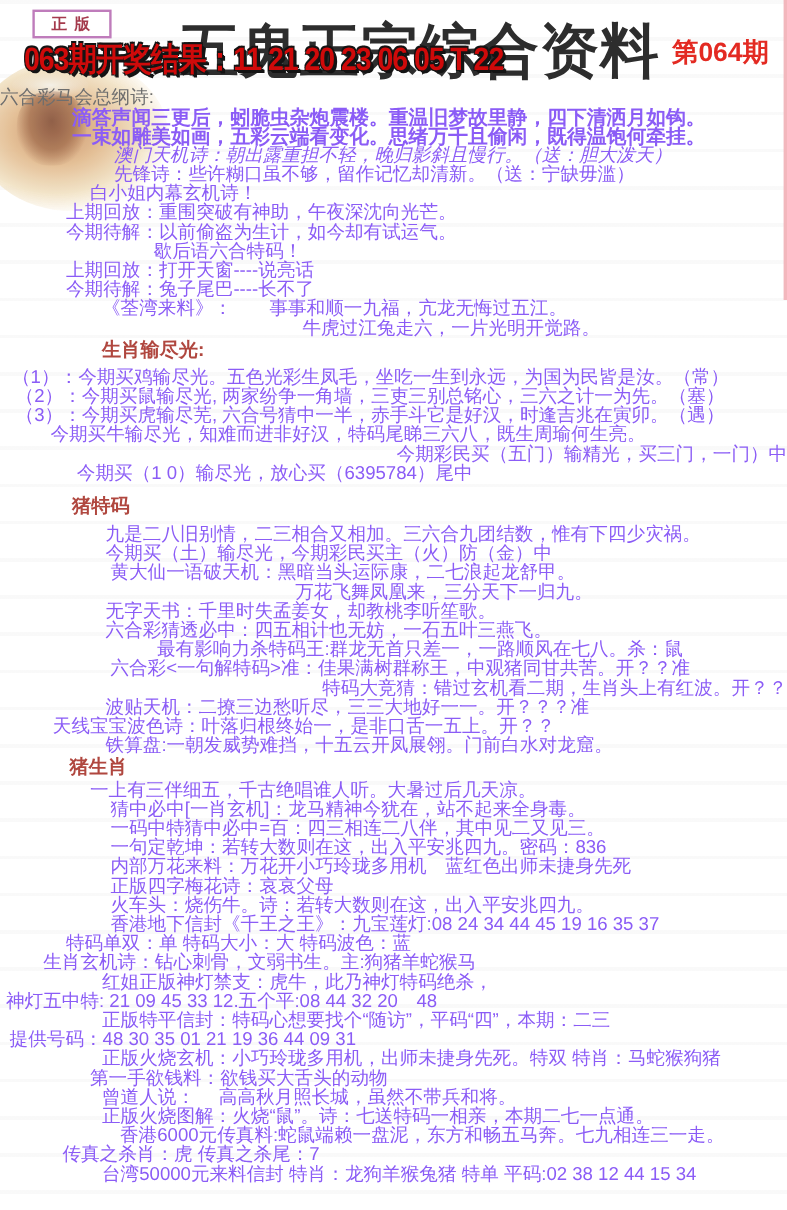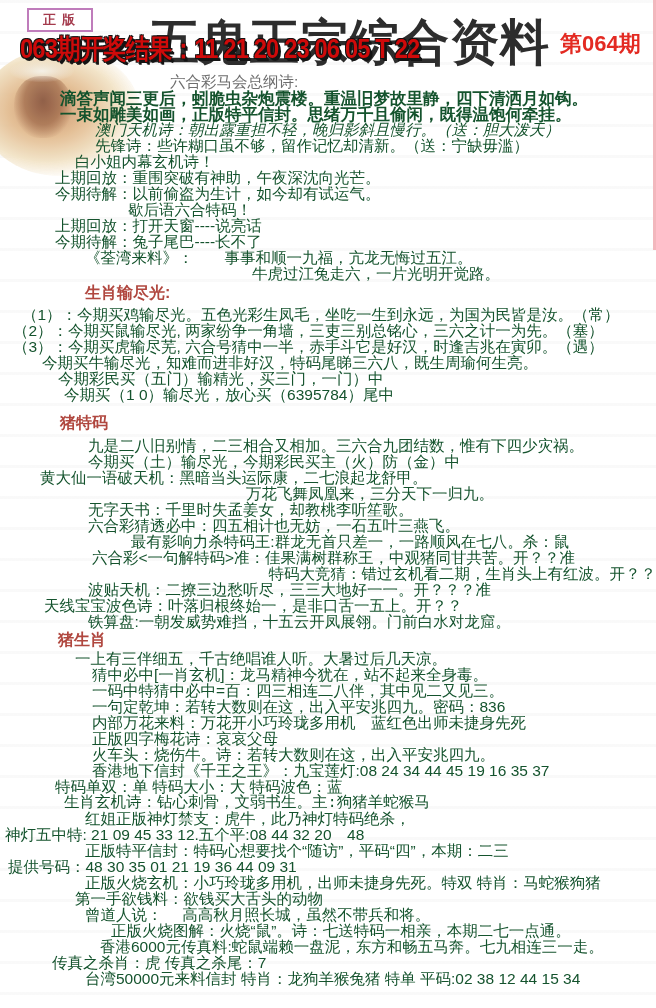--- a/index.html
+++ b/index.html
@@ -60,21 +60,21 @@
     background:radial-gradient(ellipse, #f4f0e6 0%, rgba(244,240,230,0) 75%);
   }
   .edge-line{
     position:absolute;right:0;top:0;width:3px;height:250px;
     background:#f3b7bd;z-index:7;
   }
   
   .body-lines{position:absolute;left:0;top:74px;width:656px;z-index:4;}
   .line{
     height:16px;line-height:16px;font-size:15.5px;
-    color:#14532d;white-space:nowrap;letter-spacing:0;
+    color:#8b5cf6;white-space:nowrap;letter-spacing:0;
   }
   .line.bold{font-weight:bold;font-size:16.5px;}
   .line.red{color:#b0473f;font-weight:bold;font-size:16px;}
   .line.gray{color:#6e6e6e;}
 </style>
 </head>
 <body>
 
 <div class="page">
 
@@ -86,70 +86,70 @@
 
   <div class="main-title">五鬼正宗综合资料</div>
 
   <div class="issue-no">第064期</div>
 
   <div class="result-overlay">063期开奖结果：11 21 20 23 06 05 T 22</div>
 
   <div class="edge-line"></div>
 
   <div class="body-lines">
-      <div class="line gray" style="padding-left: 140px; margin-left: 30px;">六合彩马会总纲诗:</div>
+      <div class="line gray" style="">六合彩马会总纲诗:</div>
       <div class="line bold" style="padding-left: 60px;">滴答声闻三更后，蚓脆虫杂炮震楼。重温旧梦故里静，四下清洒月如钩。</div>
-      <div class="line bold" style="padding-left: 60px;">一束如雕美如画，正版特平信封。思绪万千且偷闲，既得温饱何牵挂。</div>
+      <div class="line bold" style="padding-left: 60px;">一束如雕美如画，五彩云端看变化。思绪万千且偷闲，既得温饱何牵挂。</div>
       <div class="line" style="padding-left: 95px; font-style: italic;">澳门天机诗：朝出露重担不轻，晚归影斜且慢行。（送：胆大泼天）</div>
       <div class="line" style="padding-left: 95px;">先锋诗：些许糊口虽不够，留作记忆却清新。（送：宁缺毋滥）</div>
       <div class="line" style="padding-left: 75px;">白小姐内幕玄机诗！</div>
       <div class="line" style="padding-left: 55px;">上期回放：重围突破有神助，午夜深沈向光芒。</div>
       <div class="line" style="padding-left: 55px;">今期待解：以前偷盗为生计，如今却有试运气。</div>
       <div class="line" style="padding-left: 128px;">歇后语六合特码！</div>
       <div class="line" style="padding-left: 55px;">上期回放：打开天窗----说亮话</div>
       <div class="line" style="padding-left: 55px;">今期待解：兔子尾巴----长不了</div>
       <div class="line" style="padding-left: 85px;">《荃湾来料》：　　事事和顺一九福，亢龙无悔过五江。</div>
       <div class="line" style="padding-left: 252px;">牛虎过江兔走六，一片光明开觉路。</div>
       <div class="line red" style="padding-left: 85px; margin-top: 3px; margin-bottom: 6px;">生肖输尽光:</div>
-      <div class="line" style="padding-left: 22px;">（1）：今期买鸡输尽光。五色光彩生凤毛，坐吃一生到永远，为国为民皆是汝。（常）</div>
+      <div class="line" style="padding-left: 10px;">（1）：今期买鸡输尽光。五色光彩生凤毛，坐吃一生到永远，为国为民皆是汝。（常）</div>
       <div class="line" style="padding-left: 13px;">（2）：今期买鼠输尽光, 两家纷争一角墙，三吏三别总铭心，三六之计一为先。（塞）</div>
       <div class="line" style="padding-left: 13px;">（3）：今期买虎输尽芜, 六合号猜中一半，赤手斗它是好汉，时逢吉兆在寅卯。（遇）</div>
       <div class="line" style="padding-left: 42px;">今期买牛输尽光，知难而进非好汉，特码尾睇三六八，既生周瑜何生亮。</div>
-      <div class="line" style="padding-left: 58px;">今期彩民买（五门）输精光，买三门，一门）中</div>
+      <div class="line" style="padding-left: 26px; text-align: right;">今期彩民买（五门）输精光，买三门，一门）中</div>
       <div class="line" style="padding-left: 64px;">今期买（1 0）输尽光，放心买（6395784）尾中</div>
       <div class="line red" style="padding-left: 60px; margin-top: 12px; margin-bottom: 7px;">猪特码</div>
       <div class="line" style="padding-left: 88px;">九是二八旧别情，二三相合又相加。三六合九团结数，惟有下四少灾祸。</div>
       <div class="line" style="padding-left: 88px;">今期买（土）输尽光，今期彩民买主（火）防（金）中</div>
-      <div class="line" style="padding-left: 40px;">黄大仙一语破天机：黑暗当头运际康，二七浪起龙舒甲。</div>
+      <div class="line" style="padding-left: 92px;">黄大仙一语破天机：黑暗当头运际康，二七浪起龙舒甲。</div>
       <div class="line" style="padding-left: 246px;">万花飞舞凤凰来，三分天下一归九。</div>
       <div class="line" style="padding-left: 88px;">无字天书：千里时失孟姜女，却教桃李听笙歌。</div>
       <div class="line" style="padding-left: 88px;">六合彩猜透必中：四五相计也无妨，一石五叶三燕飞。</div>
       <div class="line" style="padding-left: 44px; text-align: center;">最有影响力杀特码王:群龙无首只差一，一路顺风在七八。杀：鼠</div>
       <div class="line" style="padding-left: 92px;">六合彩&lt;一句解特码&gt;准：佳果满树群称王，中观猪同甘共苦。开？？准</div>
       <div class="line" style="padding-left: 88px; text-align: right;">特码大竞猜：错过玄机看二期，生肖头上有红波。开？？</div>
       <div class="line" style="padding-left: 88px;">波贴天机：二撩三边愁听尽，三三大地好一一。开？？？准</div>
       <div class="line" style="padding-left: 44px;">天线宝宝波色诗：叶落归根终始一，是非口舌一五上。开？？</div>
       <div class="line" style="padding-left: 88px;">铁算盘:一朝发威势难挡，十五云开凤展翎。门前白水对龙窟。</div>
       <div class="line red" style="padding-left: 58px; margin-top: 2px; margin-bottom: 3px;">猪生肖</div>
       <div class="line" style="padding-left: 75px;">一上有三伴细五，千古绝唱谁人听。大暑过后几天凉。</div>
       <div class="line" style="padding-left: 92px;">猜中必中[一肖玄机]：龙马精神今犹在，站不起来全身毒。</div>
       <div class="line" style="padding-left: 92px;">一码中特猜中必中=百：四三相连二八伴，其中见二又见三。</div>
       <div class="line" style="padding-left: 92px;">一句定乾坤：若转大数则在这，出入平安兆四九。密码：836</div>
       <div class="line" style="padding-left: 92px;">内部万花来料：万花开小巧玲珑多用机　蓝红色出师未捷身先死</div>
       <div class="line" style="padding-left: 92px;">正版四字梅花诗：哀哀父母</div>
       <div class="line" style="padding-left: 92px;">火车头：烧伤牛。诗：若转大数则在这，出入平安兆四九。</div>
       <div class="line" style="padding-left: 92px;">香港地下信封《千王之王》：九宝莲灯:08 24 34 44 45 19 16 35 37</div>
       <div class="line" style="padding-left: 55px;">特码单双：单 特码大小：大 特码波色：蓝</div>
-      <div class="line" style="padding-left: 64px; font-family: Liberation Mono, monospace;">生肖玄机诗：钻心刺骨，文弱书生。主:狗猪羊蛇猴马</div>
+      <div class="line" style="padding-left: 36px;">生肖玄机诗：钻心刺骨，文弱书生。主:狗猪羊蛇猴马</div>
       <div class="line" style="padding-left: 85px;">红姐正版神灯禁支：虎牛，此乃神灯特码绝杀，</div>
       <div class="line" style="padding-left: 5px;">神灯五中特: 21 09 45 33 12.五个平:08 44 32 20　48</div>
       <div class="line" style="padding-left: 85px;">正版特平信封：特码心想要找个“随访”，平码“四”，本期：二三</div>
       <div class="line" style="padding-left: 8px;">提供号码：48 30 35 01 21 19 36 44 09 31</div>
       <div class="line" style="padding-left: 85px;">正版火烧玄机：小巧玲珑多用机，出师未捷身先死。特双 特肖：马蛇猴狗猪</div>
       <div class="line" style="padding-left: 75px;">第一手欲钱料：欲钱买大舌头的动物</div>
       <div class="line" style="padding-left: 85px;">曾道人说：　 高高秋月照长城，虽然不带兵和将。</div>
-      <div class="line" style="padding-left: 111px;">正版火烧图解：火烧“鼠”。诗：七送特码一相亲，本期二七一点通。</div>
+      <div class="line" style="padding-left: 85px;">正版火烧图解：火烧“鼠”。诗：七送特码一相亲，本期二七一点通。</div>
       <div class="line" style="padding-left: 100px;">香港6000元传真料:蛇鼠端赖一盘泥，东方和畅五马奔。七九相连三一走。</div>
       <div class="line" style="padding-left: 52px;">传真之杀肖：虎 传真之杀尾：7</div>
       <div class="line" style="padding-left: 85px;">台湾50000元来料信封 特肖：龙狗羊猴兔猪 特单 平码:02 38 12 44 15 34</div>
     </div>
 
 </div>
 
 </body></html>

